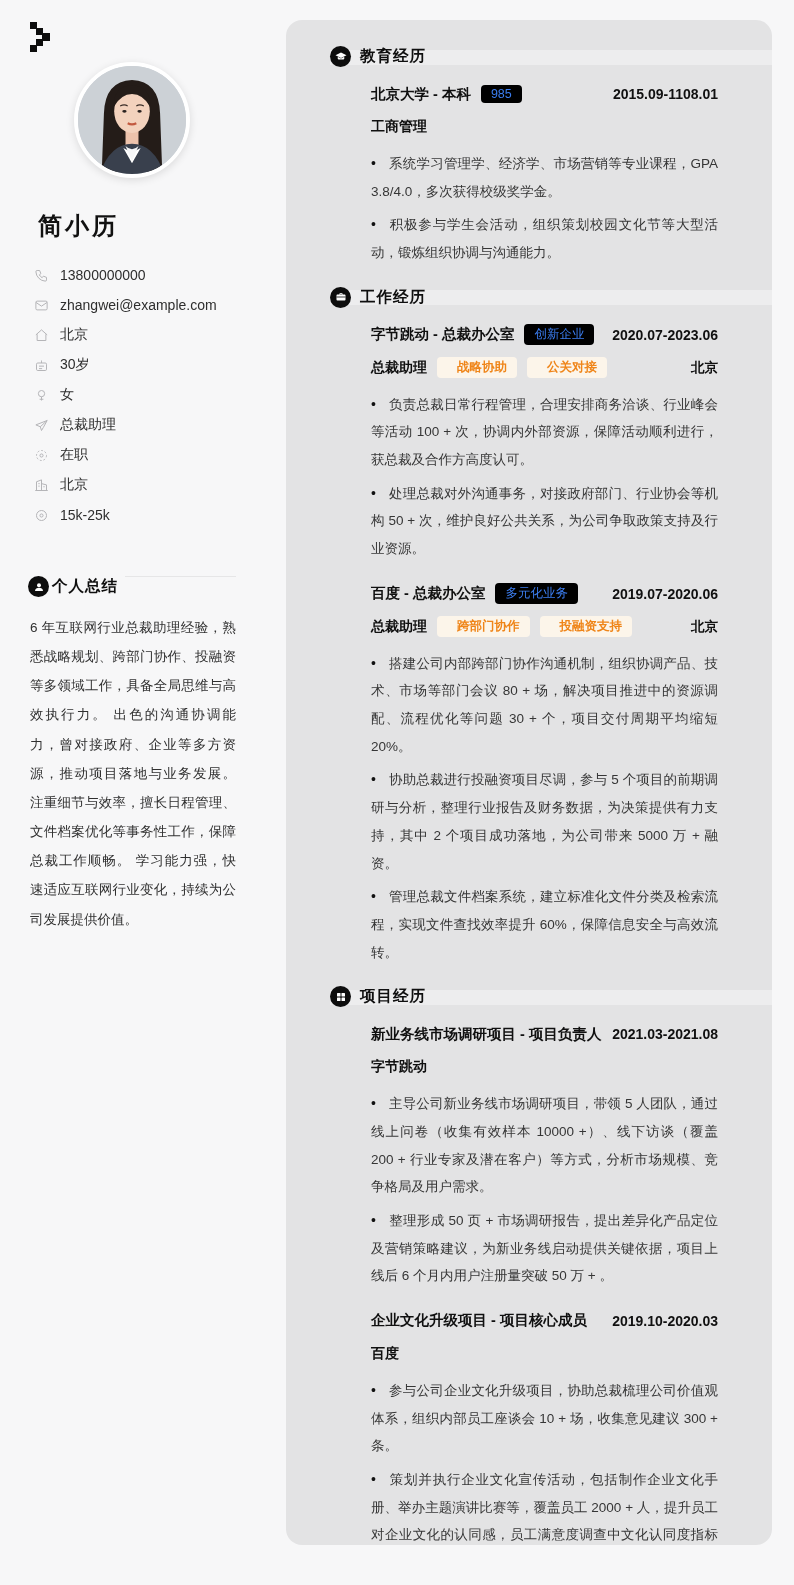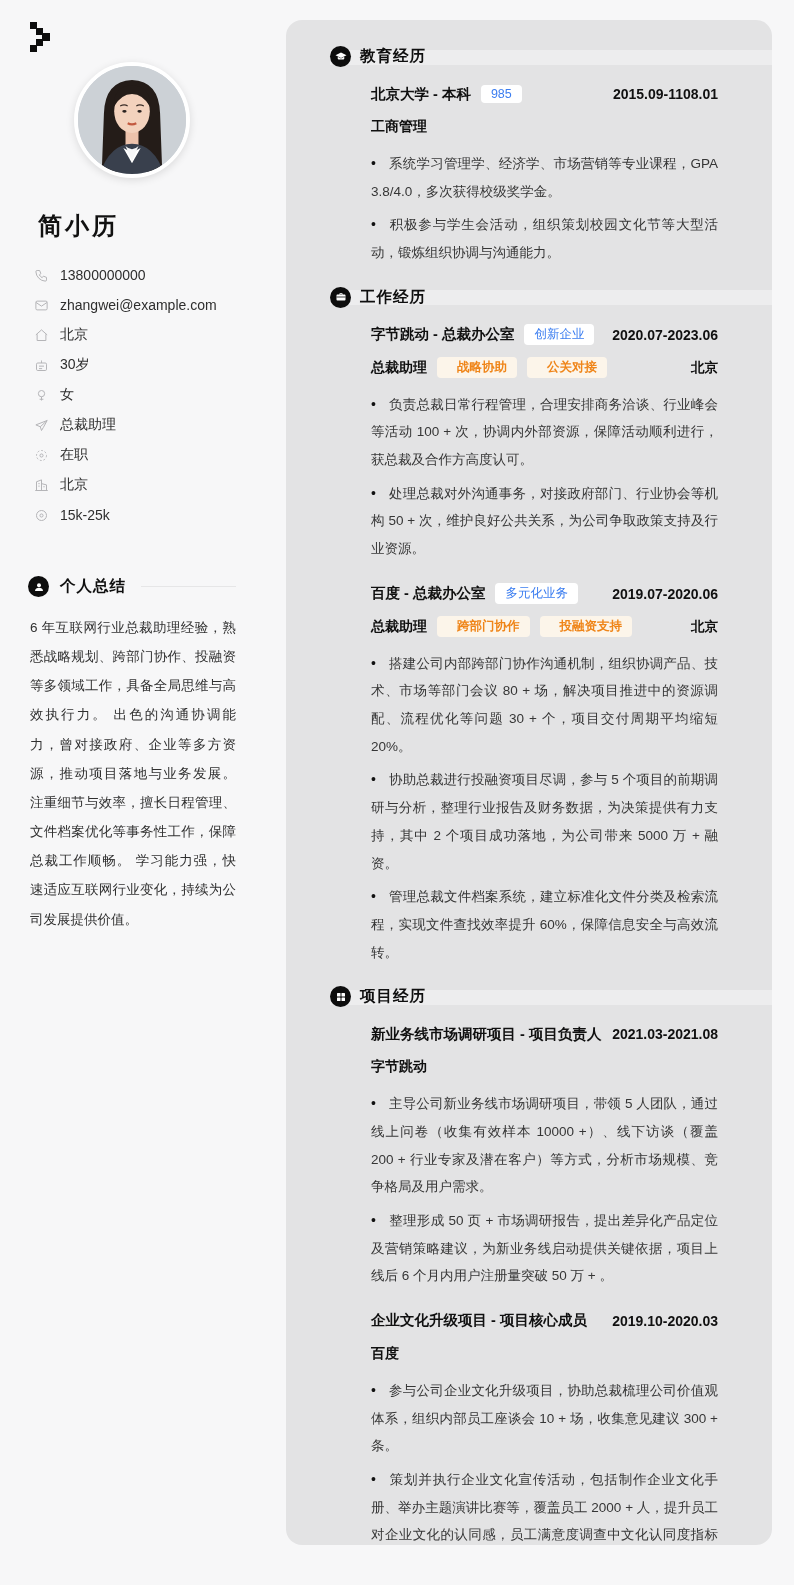--- a/index.html
+++ b/index.html
@@ -18,21 +18,21 @@
     border:4px solid #ffffff; box-shadow:0 2px 8px rgba(0,0,0,.12);
     overflow:hidden; background:#cdd2d8;
   }
   .avatar-wrap svg { display:block; width:100%; height:100%; }
   .name { font-size:24px; font-weight:700; letter-spacing:3px; color:#111; margin:32px 0 18px 10px; }
   .contacts { list-style:none; margin-left:6px; }
   .contact { display:flex; align-items:center; gap:11px; height:30px; font-size:14px; color:#2e2e2e; }
   .cicon { width:15px; height:15px; flex:0 0 15px; display:inline-flex; }
   .cicon svg { width:15px; height:15px; stroke:#b5b5b8; fill:none; stroke-width:1.6; }
   .s-sec { margin-top:46px; }
-  .s-head { display:flex; align-items:center; gap:11px; }
+  .s-head { display:flex; gap:3px; }
   .icon-circle {
     width:21px; height:21px; border-radius:50%; background:#0d0d0d;
     display:inline-flex; align-items:center; justify-content:center; flex:0 0 21px;
   }
   .icon-circle svg { width:12px; height:12px; fill:#ffffff; }
   .s-title, .sec-title { font-size:15.5px; font-weight:700; color:#0f0f0f; letter-spacing:1px; }
   .s-line { flex:1; height:1px; background:#e6e6e7; margin-left:4px; }
   .summary { margin:16px 0 0 2px; font-size:13.5px; line-height:2.16; text-align:justify; color:#303030; }
   
   .card {
@@ -49,21 +49,21 @@
   .entry { margin-bottom:20px;margin-left:41px; }
   .row { display:flex; align-items:center; gap:10px; margin-bottom:11px; min-height:22px; }
   .etitle { font-size:14.5px; font-weight:700; color:#101010; }
   .erole { font-size:14px; font-weight:700; color:#101010; }
   .esub { font-size:14px; font-weight:700; color:#101010; }
   .date { font-size:14px; font-weight:700; color:#101010; margin-left:auto; white-space:nowrap; }
   .loc { font-size:13.5px; font-weight:700; color:#101010; margin-left:auto; }
   .tag {
     font-size:12.5px; padding:2px 10px; border-radius:4px; white-space:nowrap; font-weight:500;
   }
-  .tag.blue { color:#3b7df0; background:#ffffff;text-align:center; }
+  .tag.blue { color:#3b7df0; background:#000000;text-align:center; }
   .tag.orange { color:#ef8519; background:#fcf5ea; font-weight:700;padding-left:20px; }
   .bullet { font-size:13.5px; line-height:2.05; color:#363636; text-align:justify; margin-bottom:5px; }
   .bullet::before { content:"•"; font-size:14px; color:#111; margin-right:13px; }
   
   .skills { display:grid; grid-template-columns:1fr 1fr; row-gap:18px; column-gap:26px; margin-top:4px; }
   .skill { display:flex; align-items:center; gap:12px;justify-content:space-between; }
   .sk-label { font-size:13.5px; font-weight:700; color:#101010; white-space:nowrap; }
   .sk-track { width:128px; height:14px; background:#f8f8f9; border-radius:3px; position:relative; }
   .sk-fill { height:100%; background:#0a0a0a; border-radius:3px 0 0 3px;
     clip-path:polygon(0 0,100% 0,calc(100% - 7px) 100%,0 100%); }

